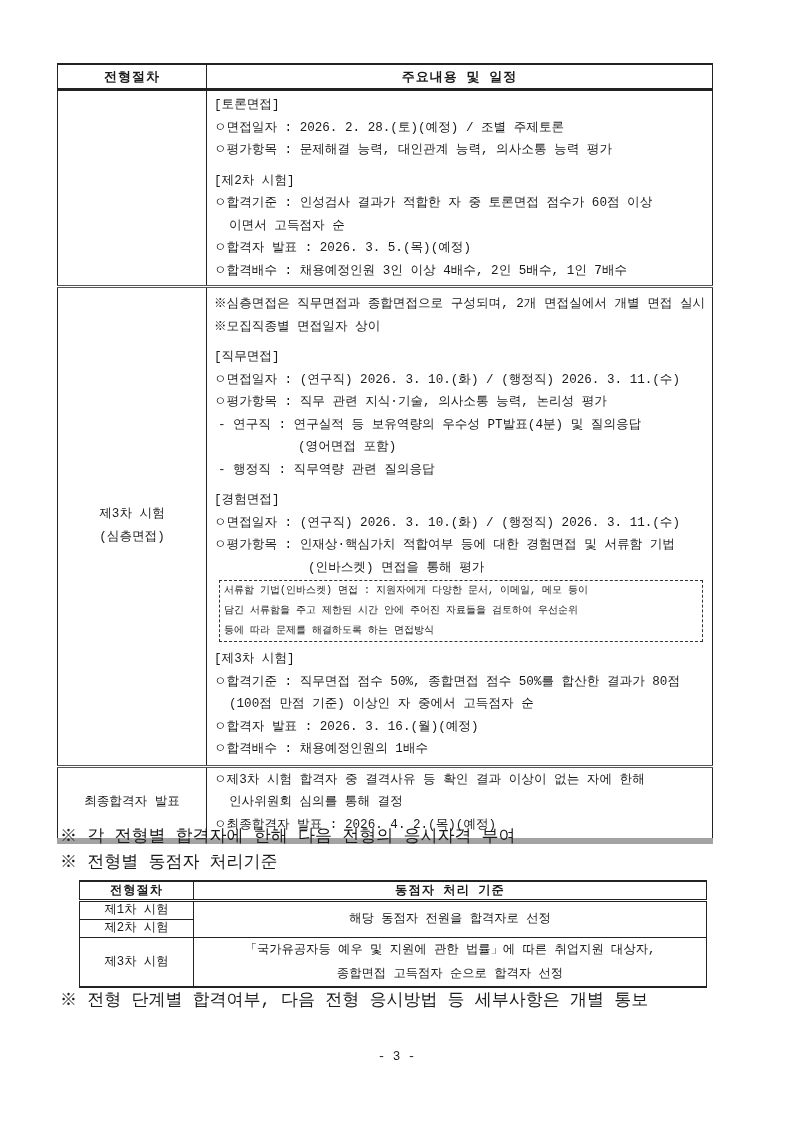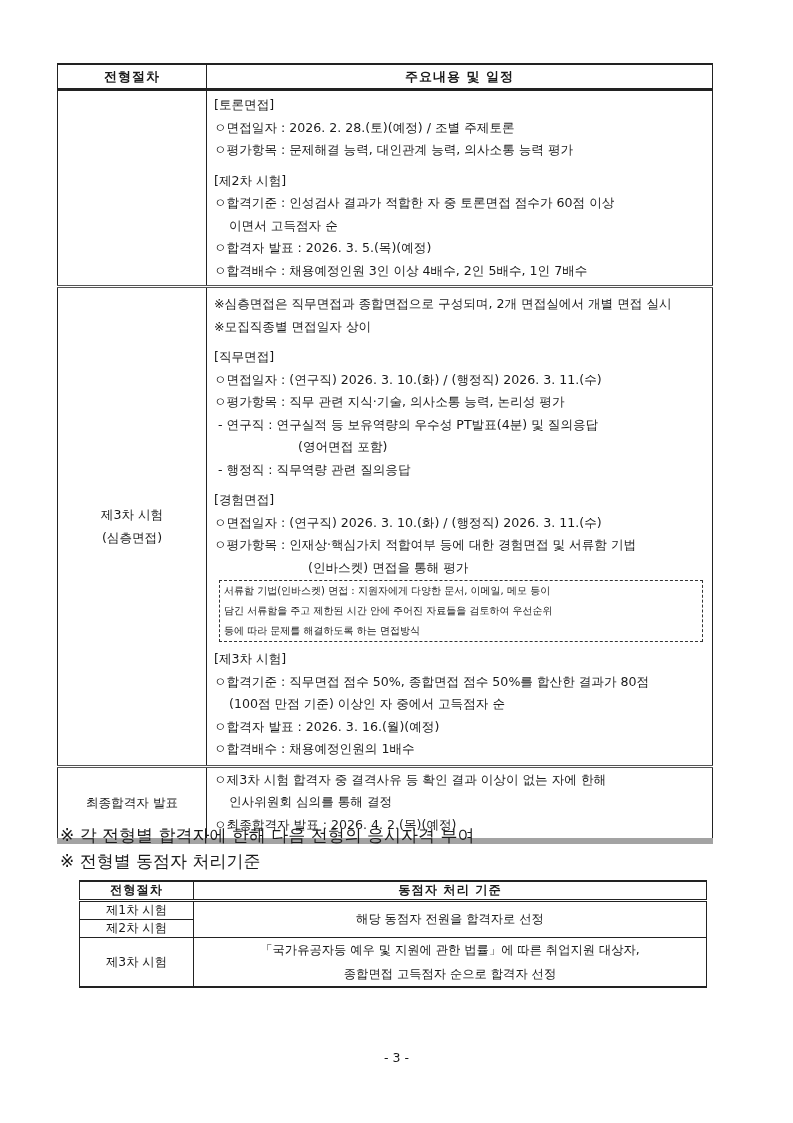--- a/index.html
+++ b/index.html
@@ -1,21 +1,21 @@
 <!DOCTYPE html>
 <html><head>
 <meta charset="utf-8">
 <style>
   html, body { margin: 0; padding: 0; background: #ffffff; }
   body {
     width: 793px; height: 1123px; position: relative; overflow: hidden;
     font-family: "DejaVu Sans", "Liberation Sans", sans-serif;
     color: #1a1a1a; font-size: 12.6px;
   }
-  .page { position: absolute; left: 0; top: 0; width: 793px; height: 1007px; }
+  .page { position: absolute; left: 0; top: 0; width: 793px; height: 1007px; font-family: Liberation Mono, monospace; }
 
   
   .main-table {
     position: absolute; left: 57px; top: 63px; width: 655px;
     border-collapse: collapse; table-layout: fixed;
   }
   .main-table col.c1 { width: 149px; }
   .main-table col.c2 { width: 506px; }
   .main-table th {
     height: 23px; font-weight: bold; font-size: 13px; text-align: center;
@@ -186,15 +186,16 @@
       <tr class="last">
         <td>제3차 시험</td>
         <td class="tall">
           <div>「국가유공자등 예우 및 지원에 관한 법률」에 따른 취업지원 대상자,</div>
           <div>종합면접 고득점자 순으로 합격자 선정</div>
         </td>
       </tr>
     </tbody>
   </table>
 
+  <div class="note" style="top:988px;">※ 전형 단계별 합격여부, 다음 전형 응시방법 등 세부사항은 개별 통보</div>
 
   <div class="page-number">- 3 -</div>
 </div>
 
 </body></html>

